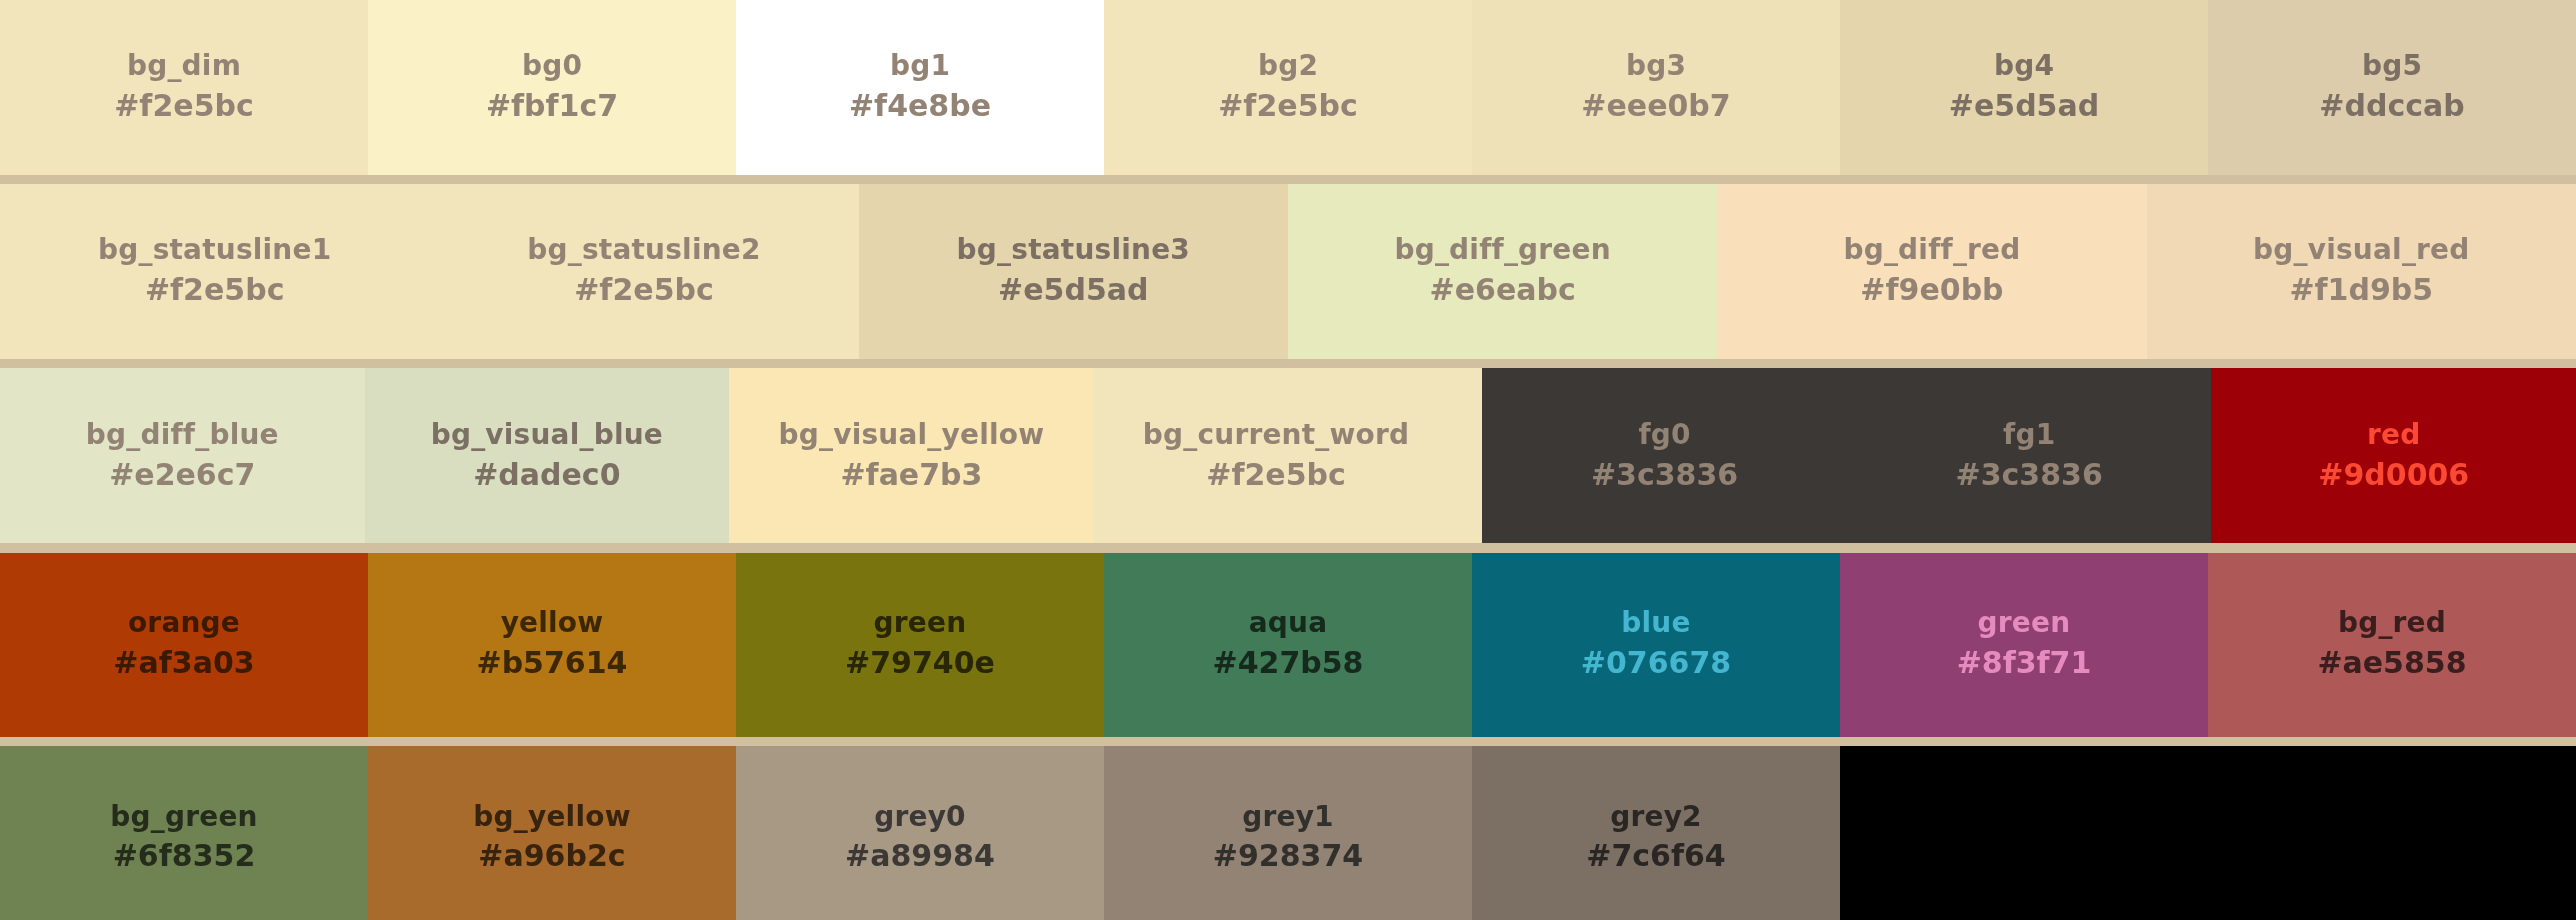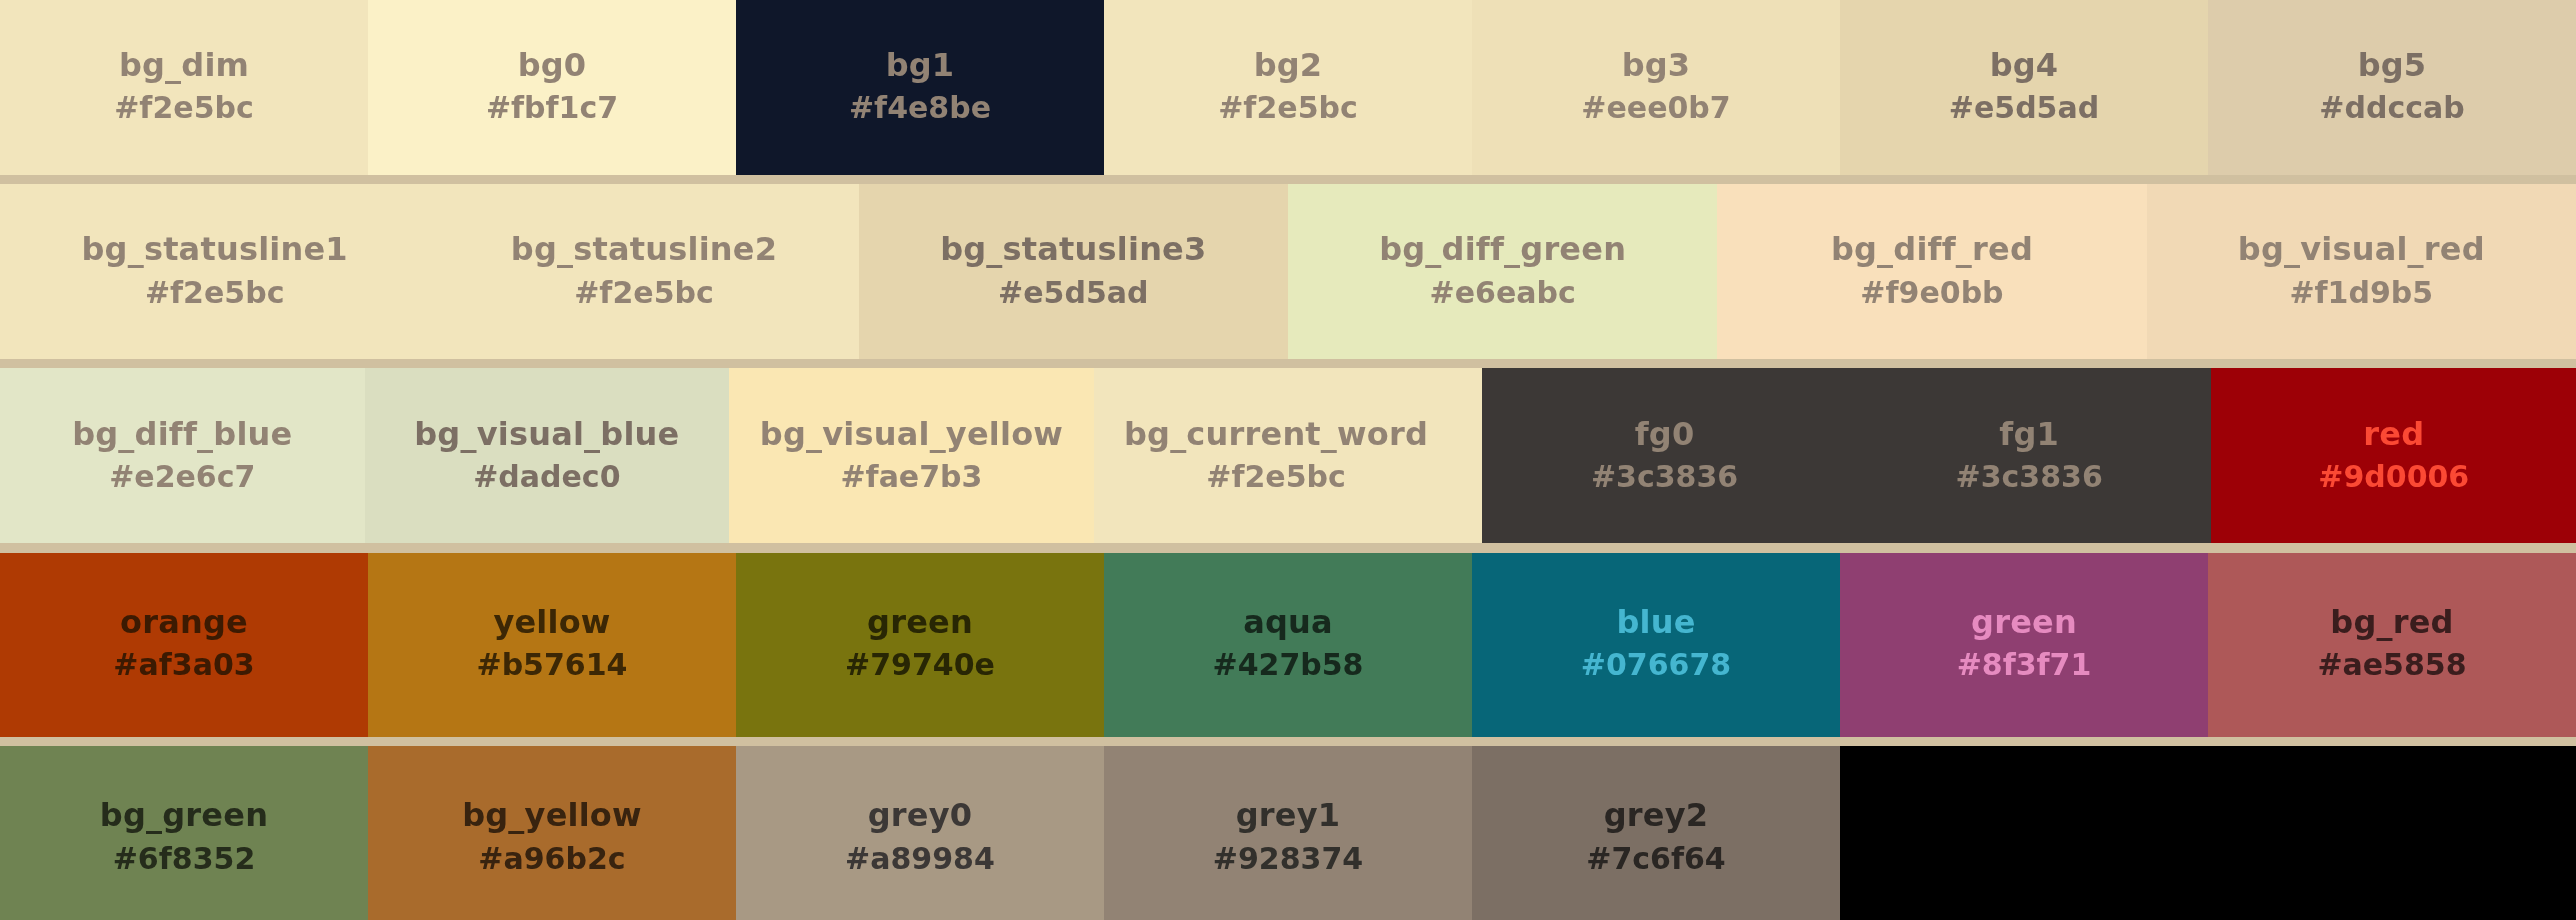--- a/index.html
+++ b/index.html
@@ -34,21 +34,21 @@
     flex: 1 1 0;
     min-width: 0;
     display: flex;
     flex-direction: column;
     align-items: center;
     justify-content: center;
     box-sizing: border-box;
     overflow: hidden;
   }
   .swatch-name {
-    font-size: 32px;
+    font-size: 28px;
     font-weight: bold;
     line-height: 1.06;
     letter-spacing: 0.2px;
     white-space: nowrap;
     text-align: center;
   }
   .swatch-hex {
     font-size: 30px;
     font-weight: bold;
     line-height: 1.15;
@@ -63,21 +63,21 @@
 <div id="palette">
     <div class="row" style="height: 175px;">
       <div class="swatch" style="background: rgb(242, 229, 188); color: rgb(146, 131, 116);">
         <div class="swatch-name">bg_dim</div>
         <div class="swatch-hex">#f2e5bc</div>
       </div>
       <div class="swatch" style="background: rgb(251, 241, 199); color: rgb(146, 131, 116);">
         <div class="swatch-name">bg0</div>
         <div class="swatch-hex">#fbf1c7</div>
       </div>
-      <div class="swatch" style="background: #0f172a; color: rgb(146, 131, 116);">
+      <div class="swatch" style="background: #ffffff; color: rgb(146, 131, 116);">
         <div class="swatch-name">bg1</div>
         <div class="swatch-hex">#f4e8be</div>
       </div>
       <div class="swatch" style="background: rgb(242, 229, 188); color: rgb(146, 131, 116);">
         <div class="swatch-name">bg2</div>
         <div class="swatch-hex">#f2e5bc</div>
       </div>
       <div class="swatch" style="background: rgb(238, 224, 183); color: rgb(146, 131, 116);">
         <div class="swatch-name">bg3</div>
         <div class="swatch-hex">#eee0b7</div>

